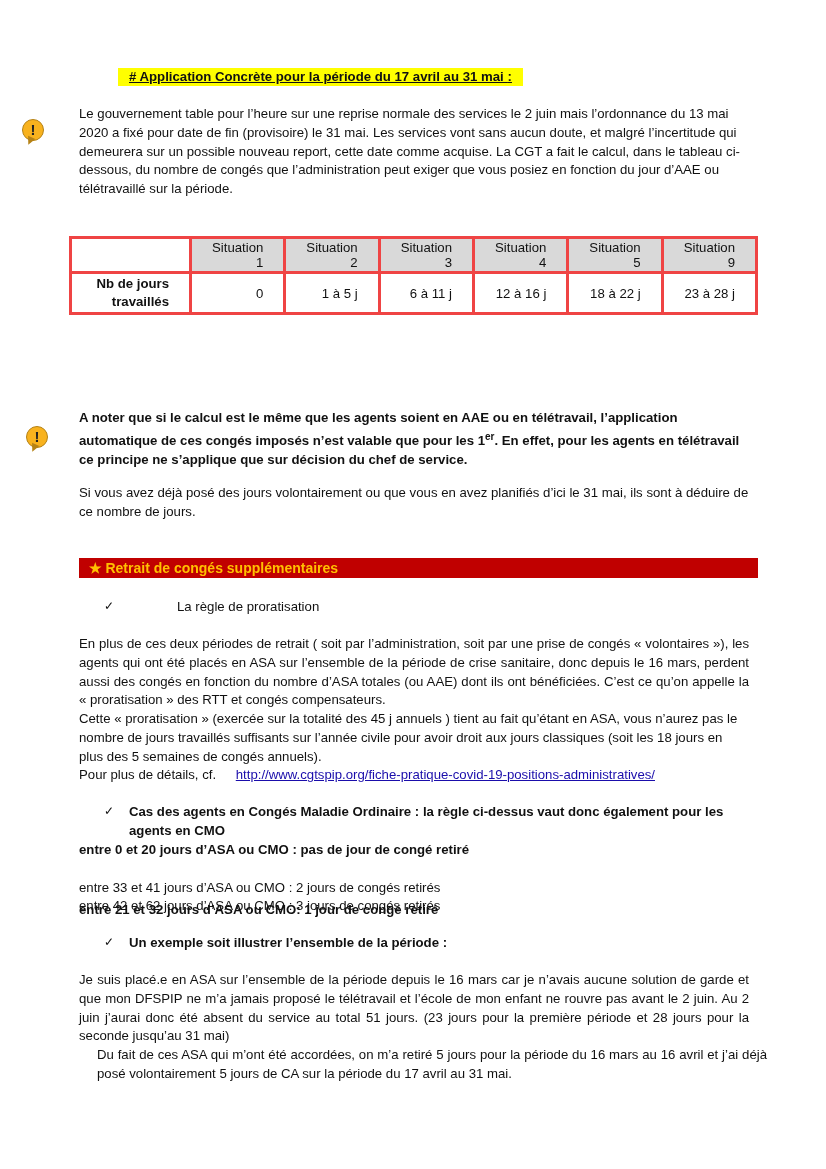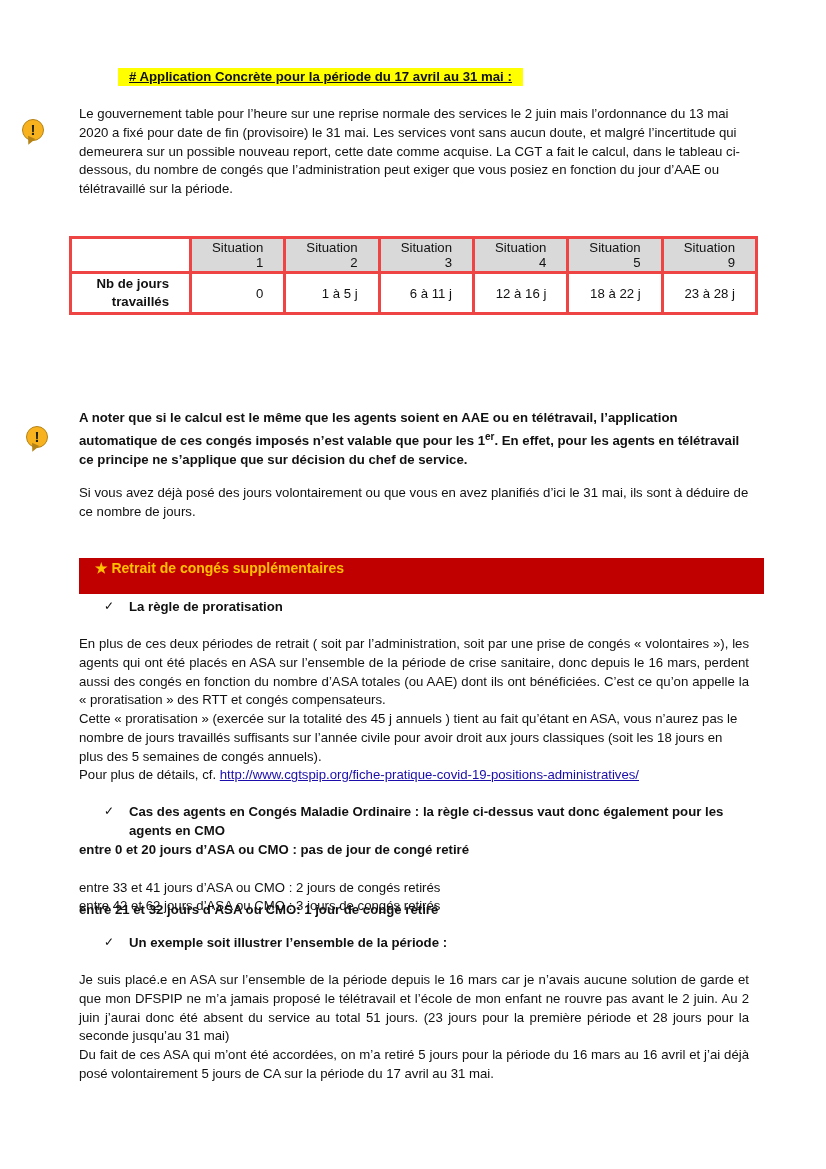--- a/index.html
+++ b/index.html
@@ -29,26 +29,26 @@
     position: absolute; left: 69px; top: 236px; width: 689px;
     border-collapse: collapse; font-size: 13.2px;
   }
   table.sit td, table.sit th {
     border: 3px solid #ef4444; text-align: right; padding: 1px 20px; font-weight: normal;
   }
   table.sit th.hd { background: #d9d9d9; height: 19px; }
   table.sit th.corner { background: #fff; width: 106px; }
   table.sit td.rowhd { font-weight: bold; line-height: 18px; }
   .redbar {
-    left: 79px; top: 558px; width: 669px; height: 36px; background: #c00000;
-    color: #ffc000; font-weight: bold; font-size: 14px; line-height: 20px; padding-left: 16px;
+    left: 79px; top: 558px; width: 669px; height: 20px; background: #c00000;
+    color: #ffc000; font-weight: bold; font-size: 14px; line-height: 20px; padding-left: 10px;
   }
   .check { left: 104px; font-size: 12px; }
   .bullet-text { left: 129px; line-height: 18.8px; width: 600px; font-weight: bold; }
-  a.link { color: #1a0dab; text-decoration: underline; }
+  a.link { color: #1a0dab; text-decoration: underline; margin-left: 16px; }
   sup { font-size: 10px; }
 </style>
 </head>
 <body>
 
 <div class="abs title"><span># Application Concrète pour la période du 17 avril au 31 mai </span><span style="text-decoration:underline;">:</span></div>
 
 <div class="abs warn" style="left:22px; top:119px;">
   <div class="bubble">!</div>
     <div class="tail"></div>
@@ -83,31 +83,31 @@
 <div class="abs warn" style="left:26px; top:426px;">
   <div class="bubble">!</div>
     <div class="tail"></div>
 </div>
 <div class="abs para" style="top:409px; font-weight:bold;"><span>A noter que si le calcul est le même que les agents soient en AAE ou en télétravail, l’application automatique de ces congés imposés n’est valable que pour les 1</span><sup>er</sup><span>. En effet, pour les agents en télétravail ce principe ne s’applique que sur décision du chef de service.</span></div>
 <div class="abs para" style="top:484px;">Si vous avez déjà posé des jours volontairement ou que vous en avez planifiés d’ici le 31 mai, ils sont à déduire de ce nombre de jours.</div>
 
 <div class="abs redbar"><span>★</span> <span>Retrait de congés supplémentaires</span></div>
 
 <div class="abs check" style="top:599px;">✓</div>
-<div class="abs bullet-text" style="top:598px; font-weight:bold;">La règle de proratisation</div>
+<div class="abs bullet-text" style="top:598px; font-weight:normal;margin-left:48px;">La règle de proratisation</div>
 
 <div class="abs para justify" style="top:635px;">En plus de ces deux périodes de retrait ( soit par l’administration, soit par une prise de congés « volontaires »), les agents qui ont été placés en ASA sur l’ensemble de la période de crise sanitaire, donc depuis le 16 mars, perdent aussi des congés en fonction du nombre d’ASA totales (ou AAE) dont ils ont bénéficiées. C’est ce qu’on appelle la « proratisation » des RTT et congés compensateurs.</div>
 <div class="abs para" style="top:710px;">Cette « proratisation » (exercée sur la totalité des 45 j annuels ) tient au fait qu’étant en ASA, vous n’aurez pas le nombre de jours travaillés suffisants sur l’année civile pour avoir droit aux jours classiques (soit les 18 jours en plus des 5 semaines de congés annuels).</div>
 <div class="abs para" style="top:766px;"><span>Pour plus de détails, cf. </span><a class="link">http://www.cgtspip.org/fiche-pratique-covid-19-positions-administratives/</a></div>
 
 <div class="abs check" style="top:804px;">✓</div>
 <div class="abs bullet-text" style="top:803px;"><b>Cas des agents en Congés Maladie Ordinaire</b><span> : la règle ci-dessus vaut donc également pour les agents en CMO</span></div>
 
 <div class="abs para" style="top:841px;font-weight:bold;">entre 0 et 20 jours d’ASA ou CMO :  pas de jour de congé retiré</div>
 <div class="abs para" style="top:901px;font-weight:bold;">entre 21 et 32 jours d’ASA ou CMO: 1 jour de congé retiré</div>
 <div class="abs para" style="top:879px;">entre 33 et 41 jours d’ASA ou CMO : 2 jours de congés retirés</div>
 <div class="abs para" style="top:897px;">entre 42 et 62 jours d’ASA ou CMO : 3 jours de congés retirés</div>
 
 <div class="abs check" style="top:935px;">✓</div>
 <div class="abs bullet-text" style="top:934px;">Un exemple soit illustrer l’ensemble de la période  :</div>
 
 <div class="abs para justify" style="top:971px;">Je suis placé.e en ASA  sur l’ensemble de la période depuis le 16 mars car je n’avais aucune solution de garde et que mon DFSPIP ne m’a jamais proposé le télétravail et l’école de mon enfant ne rouvre pas avant le 2 juin. Au 2 juin j’aurai donc été absent du service au total 51 jours. (23 jours pour la première période et 28 jours pour la seconde jusqu’au 31 mai)</div>
-<div class="abs para justify" style="top:1046px;">Du fait de ces ASA qui m’ont été accordées, on m’a retiré 5 jours pour la période du 16 mars au 16 avril et j’ai déjà posé volontairement 5 jours de CA sur la période du 17 avril au 31 mai.</div>
+<div class="abs para justify" style="top:1046px;margin-left:18px;">Du fait de ces ASA qui m’ont été accordées, on m’a retiré 5 jours pour la période du 16 mars au 16 avril et j’ai déjà posé volontairement 5 jours de CA sur la période du 17 avril au 31 mai.</div>
 
 </body></html>

